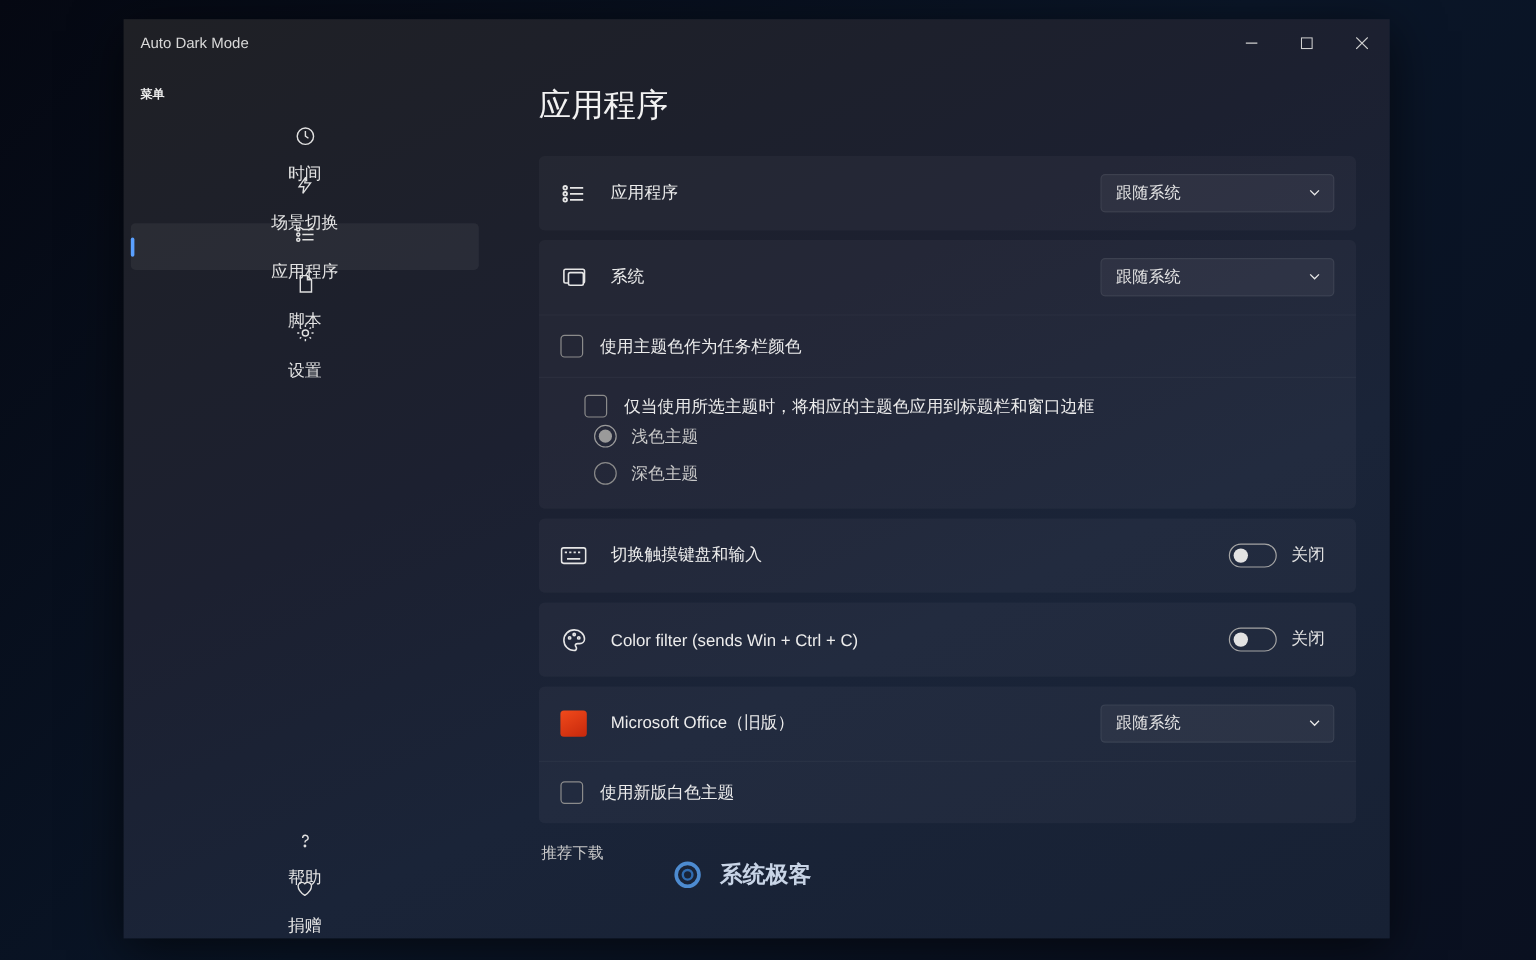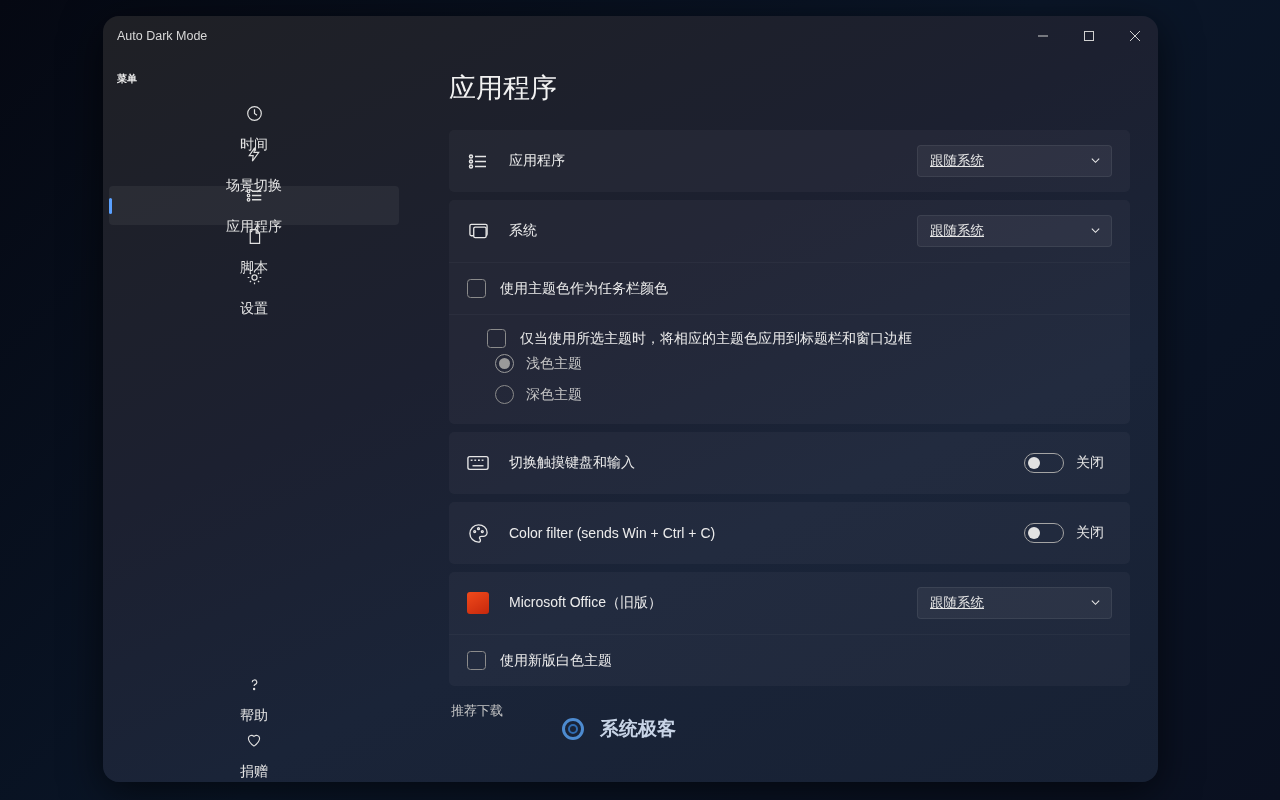--- a/index.html
+++ b/index.html
@@ -7,21 +7,21 @@
   width: 1280px; height: 800px;
   background: linear-gradient(135deg, #050812 0%, #0a1628 50%, #0a1020 100%);
   font-family: "Segoe UI", "Microsoft YaHei", sans-serif;
   overflow: hidden;
   color: #e8e8e8;
 }
 .window {
   position: absolute; left: 103px; top: 16px;
   width: 1055px; height: 766px;
   background: linear-gradient(155deg, #1f2025 0%, #1c2030 40%, #1a2438 65%, #172134 100%);
-  border-radius: 16px;
+  border-radius: 0;
   box-shadow: 0 10px 40px rgba(0,0,0,0.6);
   display: flex; flex-direction: column;
   overflow: hidden;
 }
 .titlebar {
   height: 40px; display: flex; align-items: center;
   padding: 0 0 0 14px;
   font-size: 12.5px; color: #d8d8d8;
 }
 .title-caps { margin-left: auto; display: flex; }
@@ -37,21 +37,21 @@
   font-size: 14px; color: #e4e4e4;
   position: relative;
   flex-direction: column;
 }
 .nav-item.active { background: rgba(255,255,255,0.055); }
 .nav-item.active::before {
   content: ""; position: absolute; left: 0; top: 50%; transform: translateY(-50%);
   width: 3px; height: 16px; background: #5aa0ff; border-radius: 2px;
 }
 .nav-item .ic { width: 18px; height: 18px; display:flex; align-items:center; justify-content:center; color: #e0e0e0; flex: none; }
-.sidebar-bottom { margin-top: auto; padding-bottom: 12px; padding-left: 6px; padding-right: 10px; display:flex; flex-direction:column; gap:17px; }
+.sidebar-bottom { margin-top: auto; padding-bottom: 12px; padding-left: 6px; padding-right: 10px; display:flex; flex-direction:column; gap:1px; }
 .main { flex: 1; overflow-y: auto; padding: 14px 28px 20px 40px; }
 .page-title { font-size: 27px; font-weight: 500; color: #f2f2f2; margin-bottom: 24px; }
 .card {
   background: rgba(255,255,255,0.034);
   border-radius: 5px;
   margin-bottom: 4px;
 }
 .row {
   display: flex; align-items: center;
   padding: 14px 18px;
@@ -62,21 +62,21 @@
 .row-label { font-size: 14px; color: #ececec; }
 .row-sub { display:flex; flex-direction:column; gap:12px; margin-left: 28px; margin-top: 6px; }
 .spacer { flex: 1; }
 .select {
   width: 195px; height: 32px;
   background: rgba(255,255,255,0.05);
   border: 1px solid rgba(255,255,255,0.07);
   border-radius: 4px;
   display: flex; align-items: center;
   padding: 0 10px 0 12px;
-  font-size: 13.5px; color: #e6e6e6; text-decoration: underline;
+  font-size: 13.5px; color: #e6e6e6;
 }
 .select .chev { margin-left: auto; }
 .chk {
   width: 19px; height: 19px; border: 1.5px solid #8b8b8b; border-radius: 3.5px;
   margin-right: 14px; flex:none;
 }
 .radio {
   width: 19px; height: 19px; border: 1.5px solid #8a8a8a; border-radius: 50%;
   margin-right: 12px; flex:none; display:flex; align-items:center; justify-content:center;
 }

